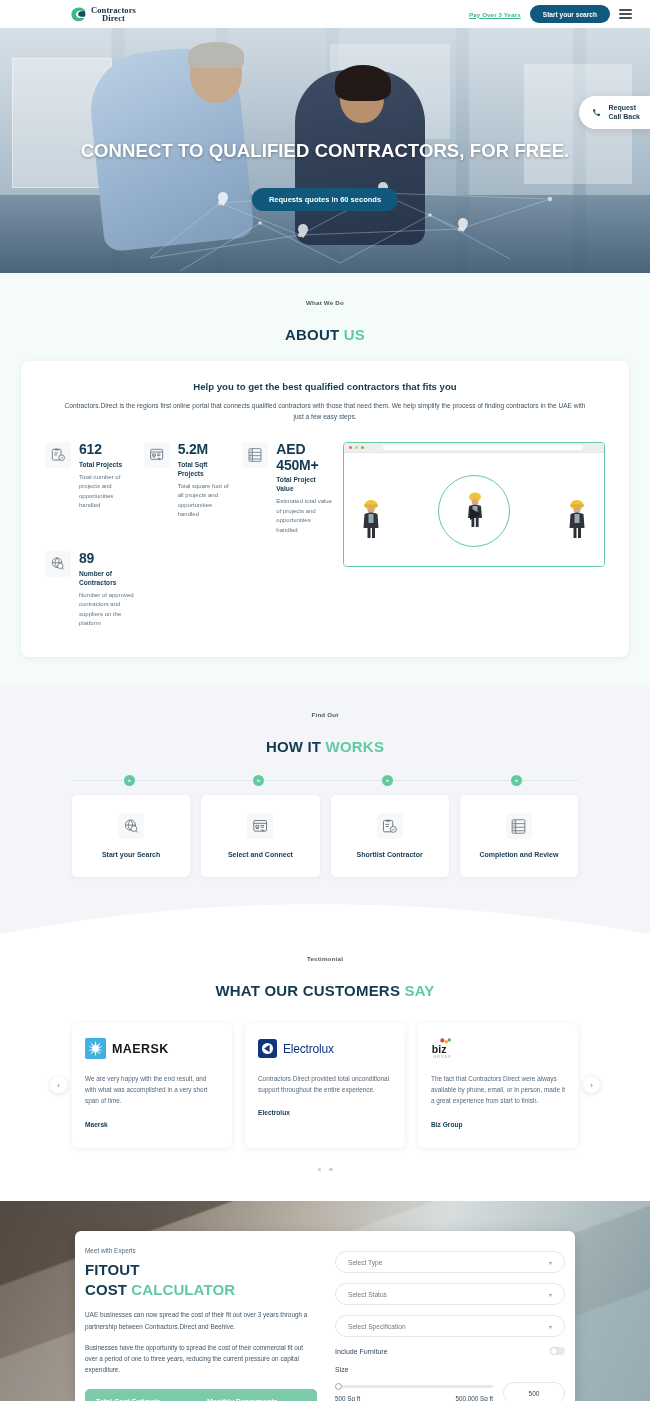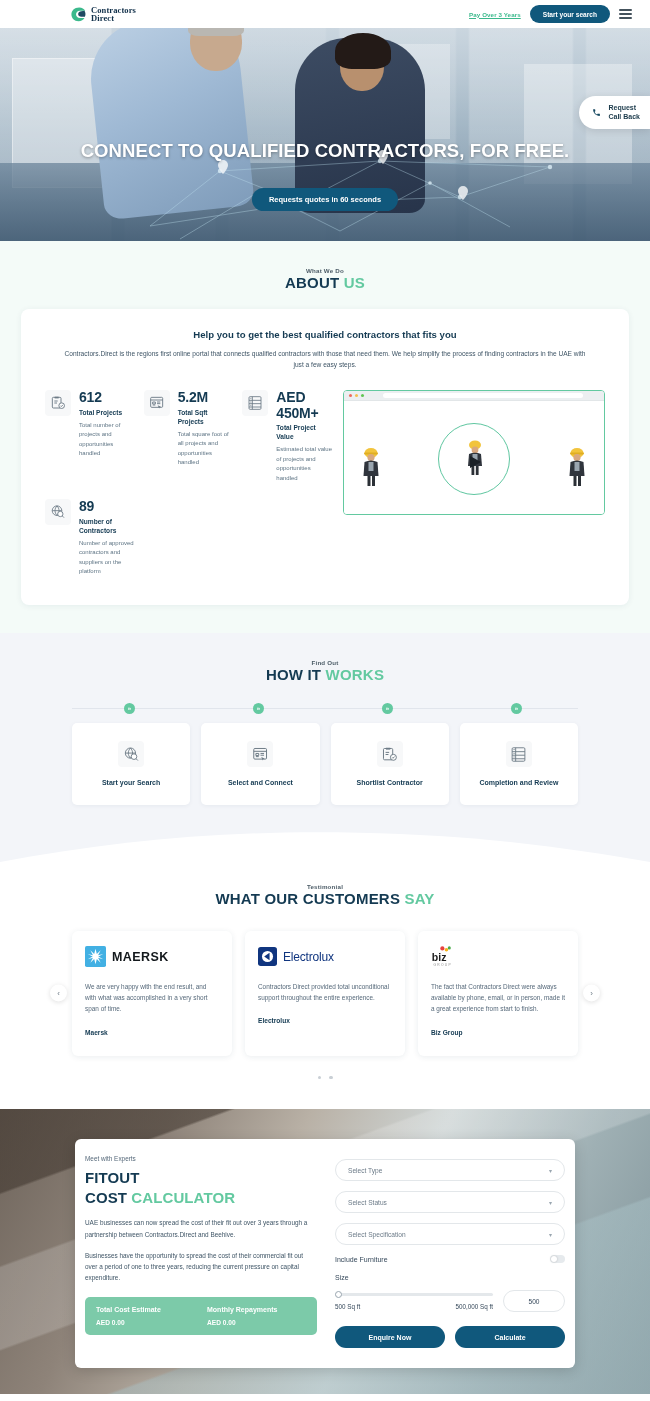--- a/index.html
+++ b/index.html
@@ -13,36 +13,36 @@
   .page { width: 650px; position: relative; overflow: hidden; }
 
   
   .header {
     height: 28px; background: #ffffff; display: flex; align-items: center;
     padding: 0 18px; position: relative; z-index: 30;
   }
   .logo { display: flex; align-items: center; gap: 4px; margin-left: 52px; }
   .logo-mark { width: 17px; height: 17px; position: relative; flex: 0 0 auto; }
   .logo-text { line-height: 0.95; font-family: "Liberation Serif", serif; }
-  .logo-text span { display: block; font-size: 8.5px; font-weight: 700; color: #11304a; letter-spacing: .1px;}
+  .logo-text span { display: block; font-size: 8.5px; font-weight: 700; color: #11304a; letter-spacing: .1px; text-align: center;}
   .header-right { margin-left: auto; display: flex; align-items: center; gap: 9px; }
   .pay-link {
     font-size: 6.2px; font-weight: 700; color: #3bb98c; text-decoration: underline;
     letter-spacing: .1px; cursor: pointer; white-space: nowrap;
   }
   .search-btn {
     background: #10587c; color: #fff; font-size: 6.6px; font-weight: 700;
     border-radius: 20px; padding: 5.5px 13px; border: none; cursor: pointer; white-space: nowrap;
   }
   .burger { width: 13px; display: flex; flex-direction: column; gap: 2.6px; cursor: pointer; }
   .burger i { display:block; height: 1.3px; background: #44525c; border-radius: 2px; }
 
   
   .hero {
-    position: relative; height: 213px; overflow: hidden;
+    position: relative; height: 245px; overflow: hidden;
     background: linear-gradient(180deg,#b9c9d4 0%, #9eb3c2 40%, #7e97a9 100%);
   }
   .hero-bg { position: absolute; inset: 0; }
   .hero-glass {
     position:absolute; inset:0;
     background:
       linear-gradient(90deg, rgba(255,255,255,.22) 0 17%, rgba(255,255,255,0) 17.3% 19%, rgba(255,255,255,.14) 19.3% 33%, rgba(255,255,255,0) 33.3% 35%, rgba(255,255,255,.10) 35.3% 50%, rgba(255,255,255,0) 50.3% 52%, rgba(255,255,255,.13) 52.3% 70%, rgba(255,255,255,0) 70.3% 72%, rgba(255,255,255,.2) 72.3% 88%, rgba(255,255,255,0) 88.3% 90%, rgba(255,255,255,.17) 90.3% 100%);
   }
   .hero-room {
     position:absolute; left:0; right:0; top:0; height:100%;
@@ -77,21 +77,21 @@
     position: absolute; right: 0; top: 68px; z-index: 25;
     background: #ffffff; border-radius: 24px 0 0 24px; padding: 7px 10px 7px 13px;
     display: flex; align-items: center; gap: 7px; box-shadow: 0 2px 8px rgba(0,0,0,.12);
     cursor: pointer;
   }
   .callback-text { font-size: 7px; font-weight: 700; color: #1b3a4b; line-height: 1.35; }
   .callback-text span { display:block; }
 
   
   .sec-eyebrow { text-align:center; font-size: 6.2px; font-weight:700; color:#4b5b66; letter-spacing:.2px; }
-  .sec-title { text-align:center; font-size: 15px; font-weight:700; color:#143a52; letter-spacing:.2px; margin-top:0; }
+  .sec-title { text-align:center; font-size: 15px; font-weight:700; color:#143a52; letter-spacing:.2px; margin-top:20px; }
   .sec-title em { font-style: normal; color:#63c9a0; }
 
   
   .about { background: #f4fbf8; padding: 26px 0 28px; }
   .about-card {
     width: 608px; margin: 18px auto 0; background:#fff; border-radius: 8px;
     box-shadow: 0 1px 6px rgba(20,58,82,.07); padding: 20px 24px 28px;
   }
   .about-h { text-align:center; font-size: 9.6px; font-weight:700; color:#143a52; }
   .about-p { text-align:center; font-size: 6.6px; line-height:1.7; color:#3f5566; margin-top: 8px; padding: 0 14px; }

